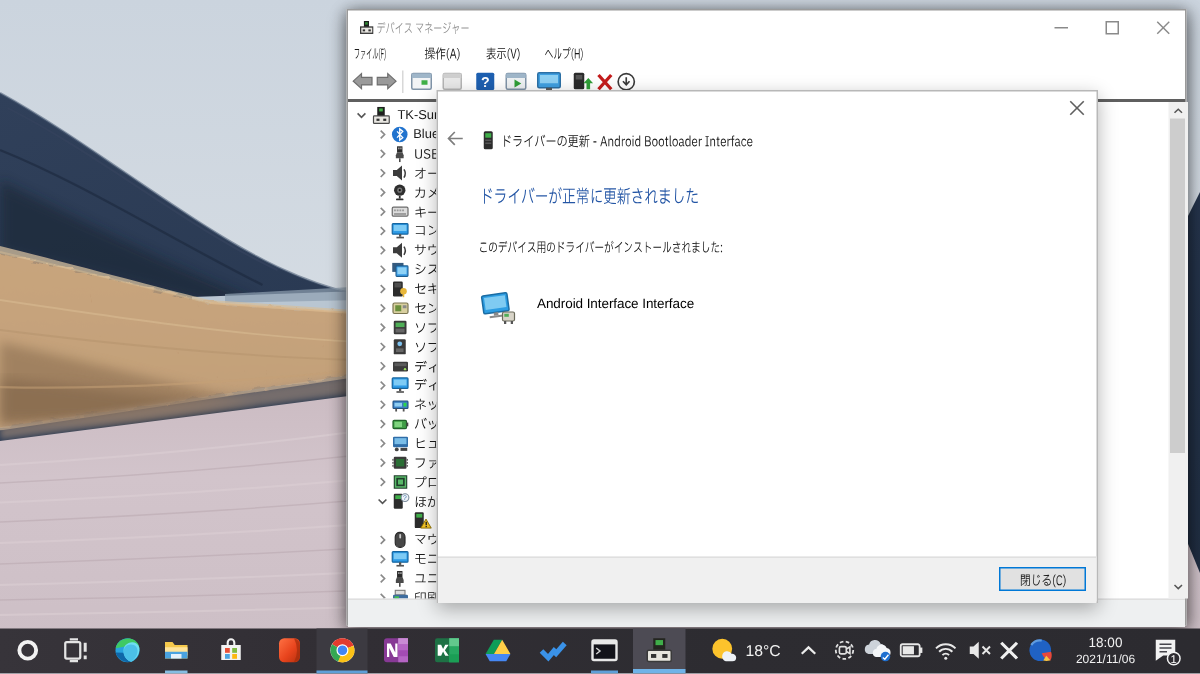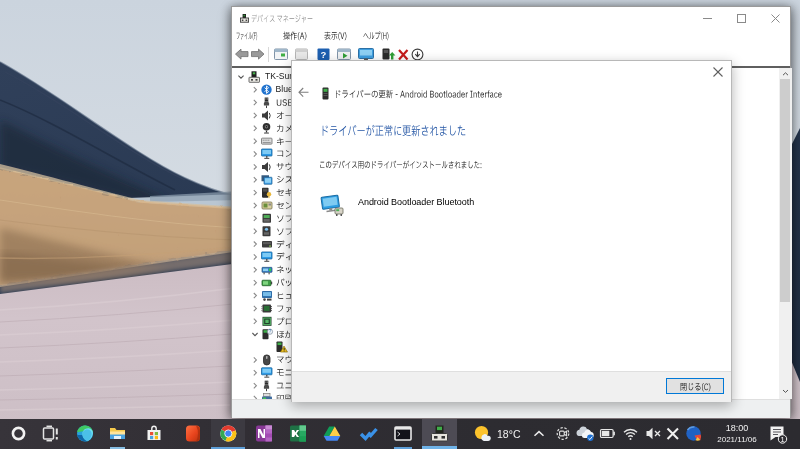--- a/index.html
+++ b/index.html
@@ -440,21 +440,21 @@
 <rect x="2" y="2" width="17" height="12" rx="1" fill="#2d9de2" stroke="#1a6ca3" stroke-width="1"></rect>
 <rect x="3.5" y="3.5" width="14" height="8" fill="#7fcbf2"></rect>
 <rect x="8.5" y="14" width="3" height="2" fill="#8a8a8a"></rect>
 <rect x="5.5" y="16" width="9" height="1.4" fill="#8a8a8a"></rect>
 </g>
 <rect x="15" y="14" width="8" height="6" rx="1" fill="#d8d4c8" stroke="#6a6a5a" stroke-width="0.8"></rect>
 <rect x="16.2" y="15.2" width="3" height="2" fill="#4fae57"></rect>
 <rect x="16" y="20" width="1.5" height="2" fill="#555"></rect>
     <rect x="20.5" y="20" width="1.5" height="2" fill="#555"></rect>
 </svg>
-<div class="abs" style="left:358px;top:196.5px;font-size:9px;letter-spacing:-0.05px;color:#000">Android Bootloader Bluetooth</div>
+<div class="abs" style="left:358px;top:196.5px;font-size:9px;letter-spacing:-0.05px;color:#000">Android Interface Interface</div>
 <div class="abs" style="left:292px;top:371px;width:439px;height:29.5px;background:#f0f0f0;border-top:1px solid #dfdfdf"></div>
 <div class="abs" style="left:666px;top:378px;width:58px;height:15.5px;background:#e1e1e1;border:1px solid #0078d7;box-sizing:border-box"></div>
 <svg style="position:absolute;left:679.5px;top:379.1px;overflow:visible" width="35" height="14">
     <path transform="translate(0,11.12)" d="M0.6 -7.1H3.2V-4.2H1.1V0.6H0.6ZM3.8 -7.1H6.5V-0.1Q6.5 0.2 6.4 0.3Q6.3 0.5 6.0 0.5H5.0L4.9 -0.0H6.0V-4.2H3.8ZM1.1 -5.9H2.7V-6.7H1.1ZM4.3 -5.9H6.1V-6.7H4.3ZM1.1 -4.7H2.7V-5.5H1.1ZM4.3 -4.7H6.1V-5.5H4.3ZM5.4 -2.7H4.4V-0.3Q4.4 -0.0 4.3 0.1Q4.2 0.2 3.9 0.2H3.1L3.0 -0.2H3.9V-2.6H3.9Q3.8 -2.0 3.2 -1.4Q2.6 -0.8 1.7 -0.2L1.5 -0.7Q3.1 -1.7 3.6 -2.7H1.7V-3.2H3.9V-3.9H4.4V-3.2H5.4ZM9.0 -7.1 9.5 -7.1 9.3 -2.5Q9.2 -0.4 10.6 -0.4Q11.4 -0.4 12.0 -1.2Q12.5 -1.9 12.8 -3.4L13.3 -3.2Q13.0 -1.6 12.3 -0.7Q11.7 0.2 10.6 0.2Q9.7 0.2 9.2 -0.5Q8.7 -1.2 8.8 -2.5ZM12.8 -5.3Q12.4 -6.2 12.0 -6.8L12.4 -7.0Q12.9 -6.2 13.2 -5.6ZM12.0 -4.8Q11.7 -5.5 11.3 -6.3L11.6 -6.5Q12.1 -5.7 12.4 -5.1ZM20.5 -2.1Q20.5 -1.4 20.2 -0.8Q19.9 -0.3 19.3 0.0Q18.7 0.3 17.8 0.3Q17.0 0.3 16.6 -0.1Q16.2 -0.4 16.2 -1.0Q16.2 -1.6 16.5 -1.9Q16.8 -2.3 17.3 -2.3Q17.9 -2.3 18.3 -1.8Q18.7 -1.3 18.9 -0.4Q19.4 -0.6 19.7 -1.0Q20.0 -1.5 20.0 -2.1Q20.0 -2.8 19.6 -3.3Q19.2 -3.7 18.5 -3.7Q17.4 -3.7 16.3 -3.0Q16.1 -2.8 15.9 -2.6Q15.6 -2.4 15.3 -2.0L15.0 -2.5L18.7 -6.2L15.7 -6.1L15.7 -6.7L19.4 -6.9L19.4 -6.3L16.8 -3.6L16.8 -3.6Q17.8 -4.3 18.6 -4.3Q19.2 -4.3 19.6 -4.0Q20.0 -3.7 20.2 -3.2Q20.5 -2.7 20.5 -2.1ZM17.8 -0.3Q18.1 -0.3 18.4 -0.3Q18.3 -1.1 18.0 -1.4Q17.8 -1.7 17.3 -1.7Q17.0 -1.7 16.8 -1.6Q16.7 -1.4 16.7 -1.1Q16.7 -0.3 17.8 -0.3ZM23.3 -7.1H23.9Q23.5 -6.7 23.2 -6.0Q22.9 -5.4 22.7 -4.7Q22.5 -4.0 22.5 -3.3V-2.5Q22.5 -1.9 22.7 -1.1Q22.9 -0.4 23.2 0.2Q23.5 0.9 23.9 1.3H23.3Q23.0 0.9 22.6 0.2Q22.3 -0.4 22.2 -1.2Q22.0 -2.0 22.0 -2.9Q22.0 -3.8 22.2 -4.6Q22.3 -5.4 22.6 -6.1Q23.0 -6.7 23.3 -7.1ZM24.3 -3.2Q24.3 -4.9 24.8 -5.7Q25.4 -6.6 26.4 -6.6Q27.0 -6.6 27.5 -6.3Q27.9 -5.9 28.2 -5.2L27.7 -4.9Q27.5 -5.4 27.2 -5.7Q26.9 -6.0 26.4 -6.0Q25.7 -6.0 25.3 -5.4Q24.9 -4.7 24.9 -3.7V-2.8Q24.9 -1.7 25.3 -1.1Q25.7 -0.6 26.4 -0.6Q26.9 -0.6 27.2 -0.9Q27.6 -1.2 27.7 -1.7L28.2 -1.4Q28.0 -0.7 27.5 -0.3Q27.0 0.1 26.4 0.1Q25.4 0.1 24.8 -0.7Q24.3 -1.6 24.3 -3.2ZM29.0 1.3H28.5Q28.9 0.9 29.2 0.2Q29.5 -0.4 29.7 -1.1Q29.8 -1.9 29.8 -2.5V-3.3Q29.8 -4.0 29.7 -4.7Q29.5 -5.4 29.2 -6.0Q28.9 -6.7 28.5 -7.1H29.0Q29.4 -6.7 29.7 -6.1Q30.0 -5.4 30.2 -4.6Q30.4 -3.8 30.4 -2.9Q30.4 -2.0 30.2 -1.2Q30.0 -0.4 29.7 0.2Q29.4 0.9 29.0 1.3Z" fill="#1b1b1b"></path>
   </svg>
 <div class="abs" style="left:0;top:419px;width:800px;height:30px;background:linear-gradient(90deg,#37343a 0%,#312e34 30%,#2d2c31 60%,#2c2b30 100%)"></div>
 <div class="abs" style="left:211px;top:419px;width:34px;height:30px;background:#3c3a41"></div>
 <div class="abs" style="left:422px;top:419px;width:35px;height:30px;background:#4d4b54"></div>
 <div class="abs" style="left:110px;top:446.5px;width:15px;height:2px;background:#86bde2"></div>
 <div class="abs" style="left:211px;top:446.5px;width:34px;height:2.5px;background:#5e9fd8"></div>

